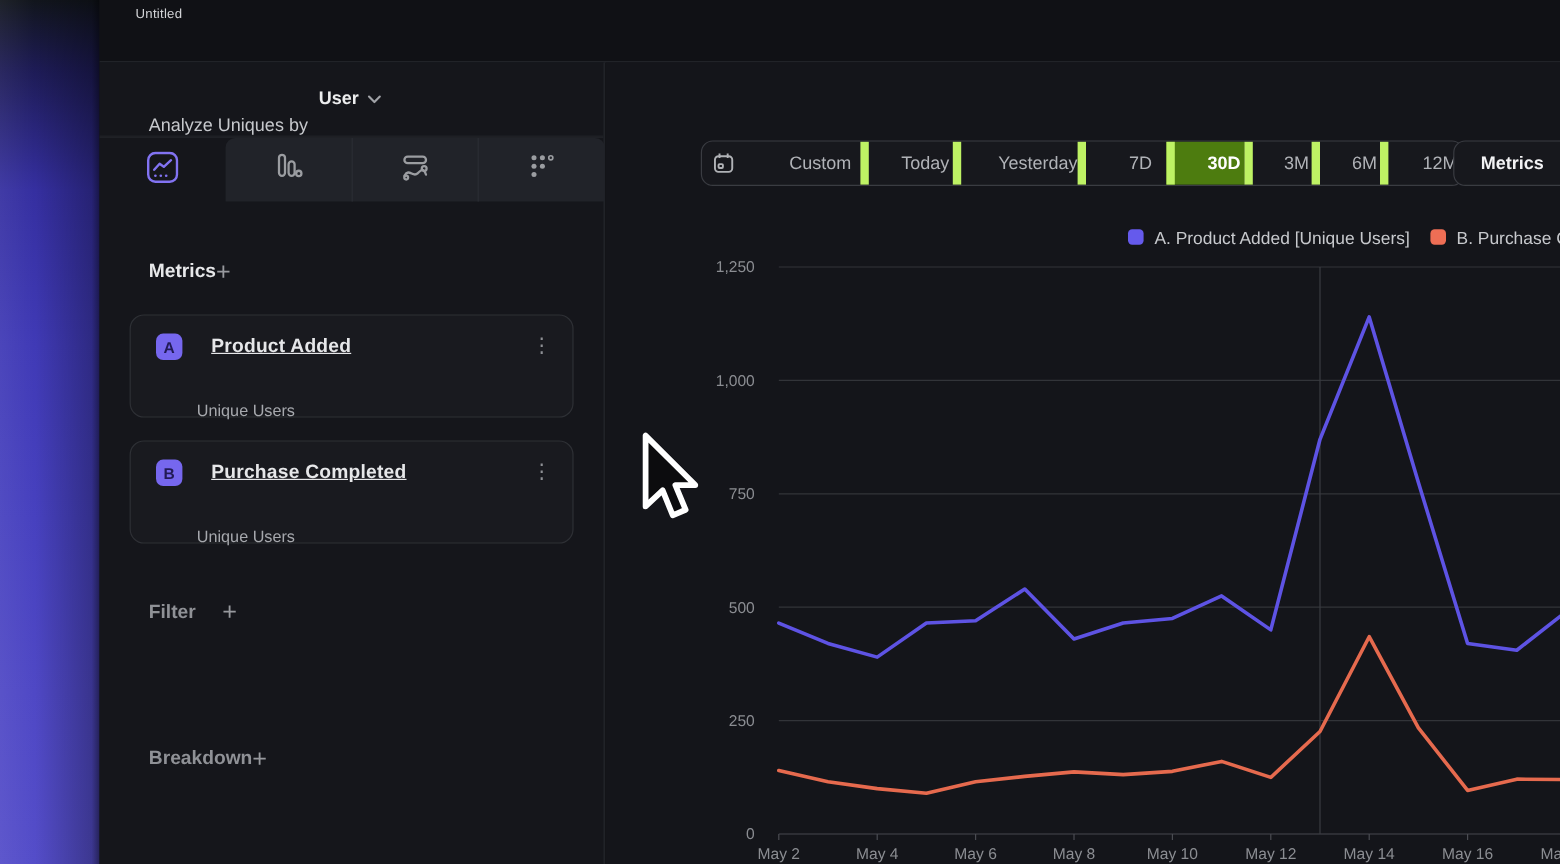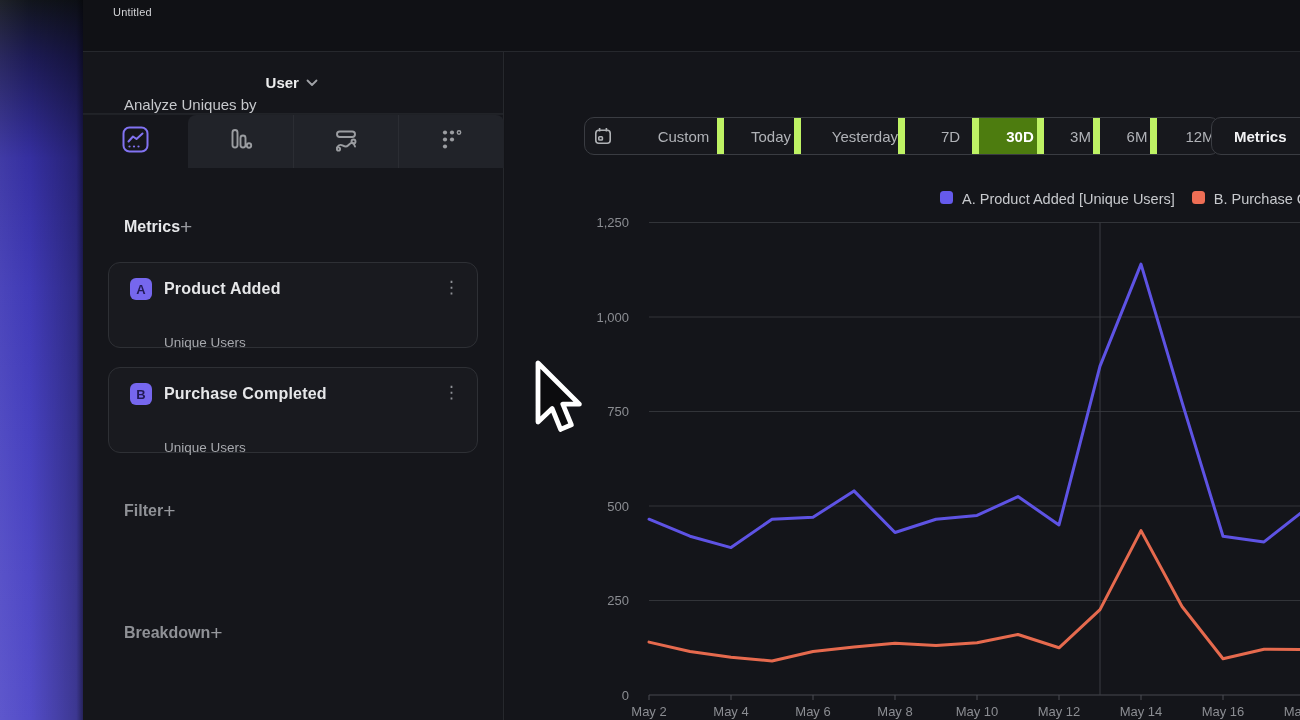--- a/index.html
+++ b/index.html
@@ -34,21 +34,21 @@
   .tab-cell { flex:1; display:flex; align-items:center; justify-content:center; }
   .tab-cell + .tab-cell { border-left:1px solid #2b2d33; }
   
   .section-header { position:absolute; left:0; width:100%; display:flex; align-items:center; justify-content:flex-start; padding:0 42px 0 41px; }
   .section-header .hdr-strong { font-size:16px; font-weight:bold; color:#e7e8ea; }
   .section-header .hdr-muted { font-size:16px; font-weight:bold; color:#8f9196; }
   .plus-icon { font-size:21px; font-weight:normal; color:#97999e; line-height:20px; cursor:default; }
   .metric-card { position:absolute; left:25px; width:370px; height:86px; border:1px solid #2e3035; border-radius:12px; background:#191a1f; }
   .metric-card .card-top { position:absolute; left:21px; top:15px; display:flex; align-items:center; }
   .metric-badge { width:22px; height:22px; border-radius:6px; background:#7667ee; color:#221a56; font-size:13px; font-weight:bold; display:flex; align-items:center; justify-content:center; }
-  .metric-title { margin-left:12px; font-size:16px; font-weight:bold; color:#e6e7e9; letter-spacing:.2px; }
+  .metric-title { margin-left:24px; font-size:16px; font-weight:bold; color:#e6e7e9; letter-spacing:.2px;text-decoration:underline; }
   .metric-sub { position:absolute; left:55px; top:72px; font-size:13.5px; color:#a6a8ad; }
   .kebab-icon { position:absolute; right:17px; top:14px; font-size:17px; color:#8e9095; letter-spacing:0; }
   
   #main { position:absolute; left:422px; top:52px; width:795px; height:668px; background:#14151a; overflow:hidden; }
   .range-control { position:absolute; left:79px; top:65px; height:38px; display:flex; align-items:stretch; border:1px solid #3a3c42; border-radius:10px; background:#17181d; overflow:hidden; }
   .range-btn { display:flex; align-items:center; justify-content:center; font-size:15px; color:#b0b2b7; white-space:nowrap; }
   .range-btn + .range-btn { border-left:7px solid #bef264;padding-left:24px; }
   .range-btn.selected { background:#4d7c0f; color:#ffffff; font-weight:bold; }
   .range-btn .cal { margin-right:10px; display:flex; }
   .compare-btn { position:absolute; left:706px; top:65px; width:118px; height:38px; border:1px solid #3a3c42; border-radius:10px; display:flex; align-items:center; padding-left:22px; font-size:15px; font-weight:bold; color:#f2f2f4; background:#17181d; }
@@ -150,21 +150,21 @@
 
       <div class="metric-card" style="top:315px;">
         <div class="card-top">
           <span class="metric-badge">B</span>
           <span class="metric-title">Purchase Completed</span>
         </div>
         <span class="kebab-icon">⋮</span>
         <div class="metric-sub">Unique Users</div>
       </div>
 
-      <div class="section-header" style="top:446px; height:26px;">
+      <div class="section-header" style="top:446px; height:26px;gap:22px;">
         <span class="hdr-muted">Filter</span>
         <span class="plus-icon">+</span>
       </div>
 
       <div class="section-header" style="top:568px; height:26px;">
         <span class="hdr-muted">Breakdown</span>
         <span class="plus-icon">+</span>
       </div>
 
     </div>

